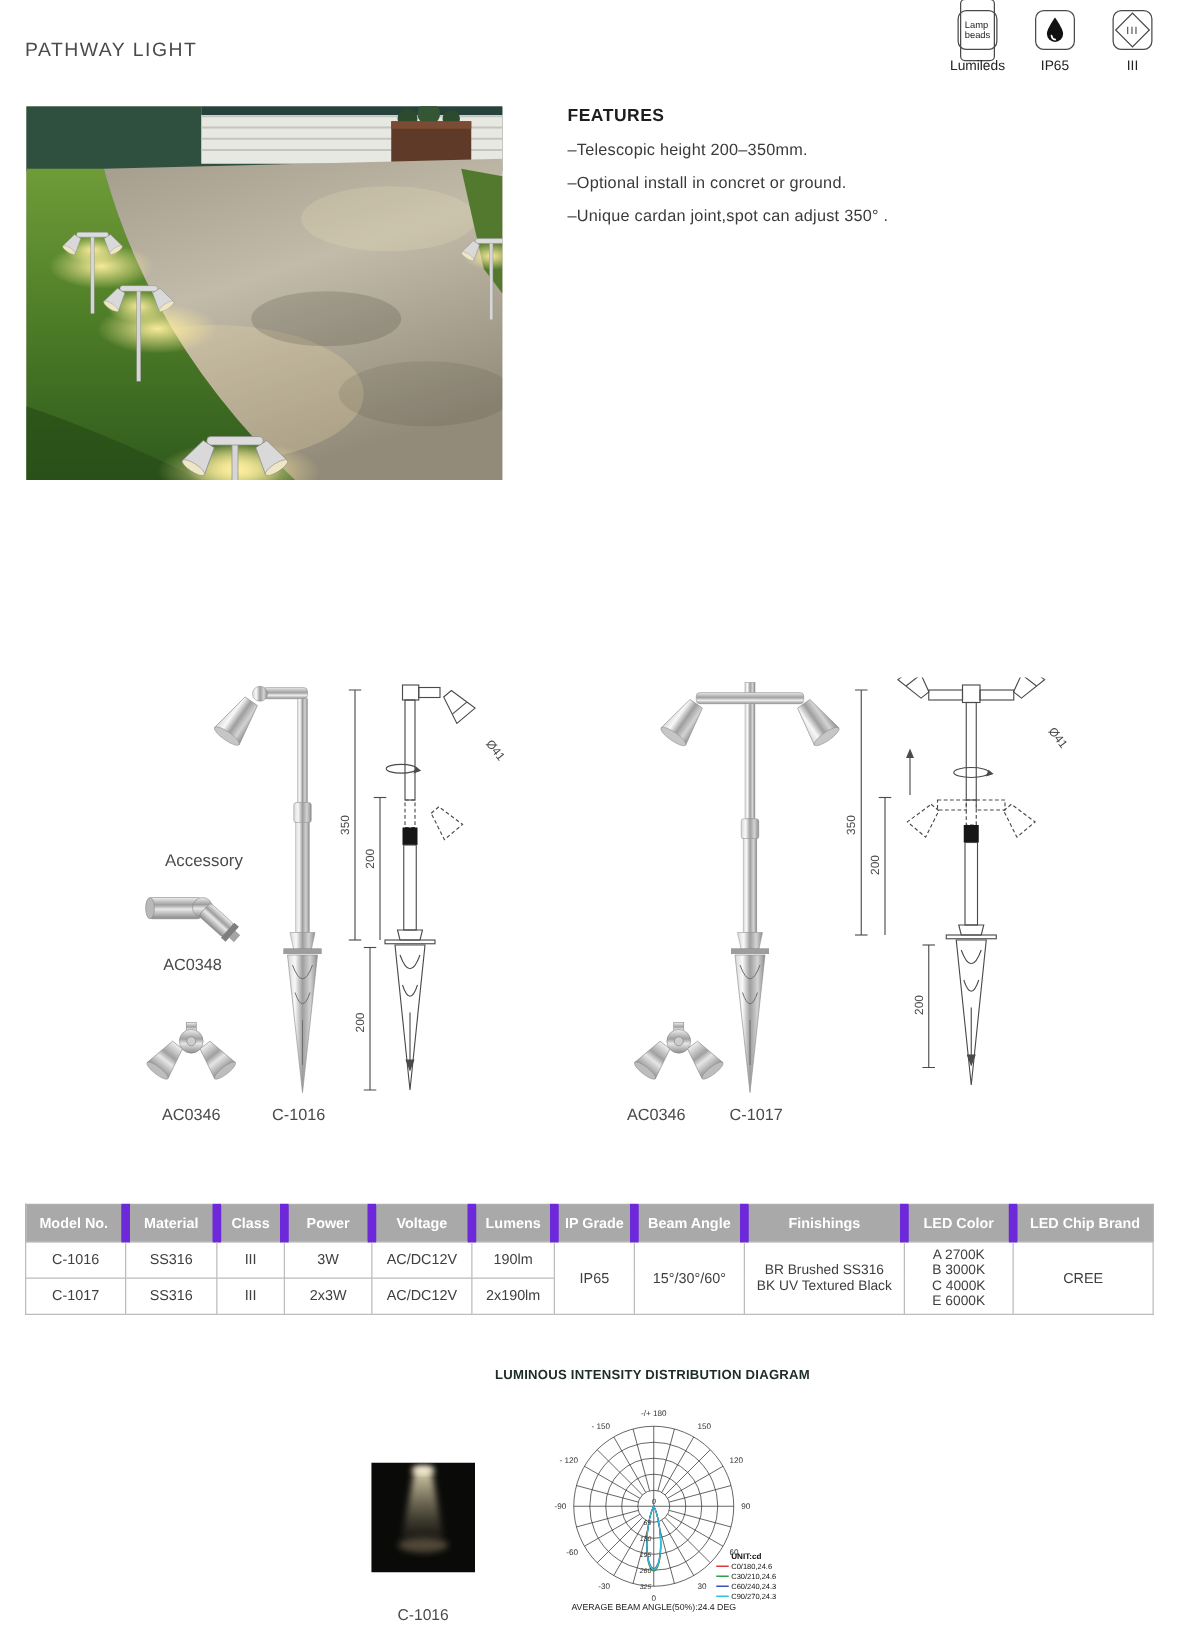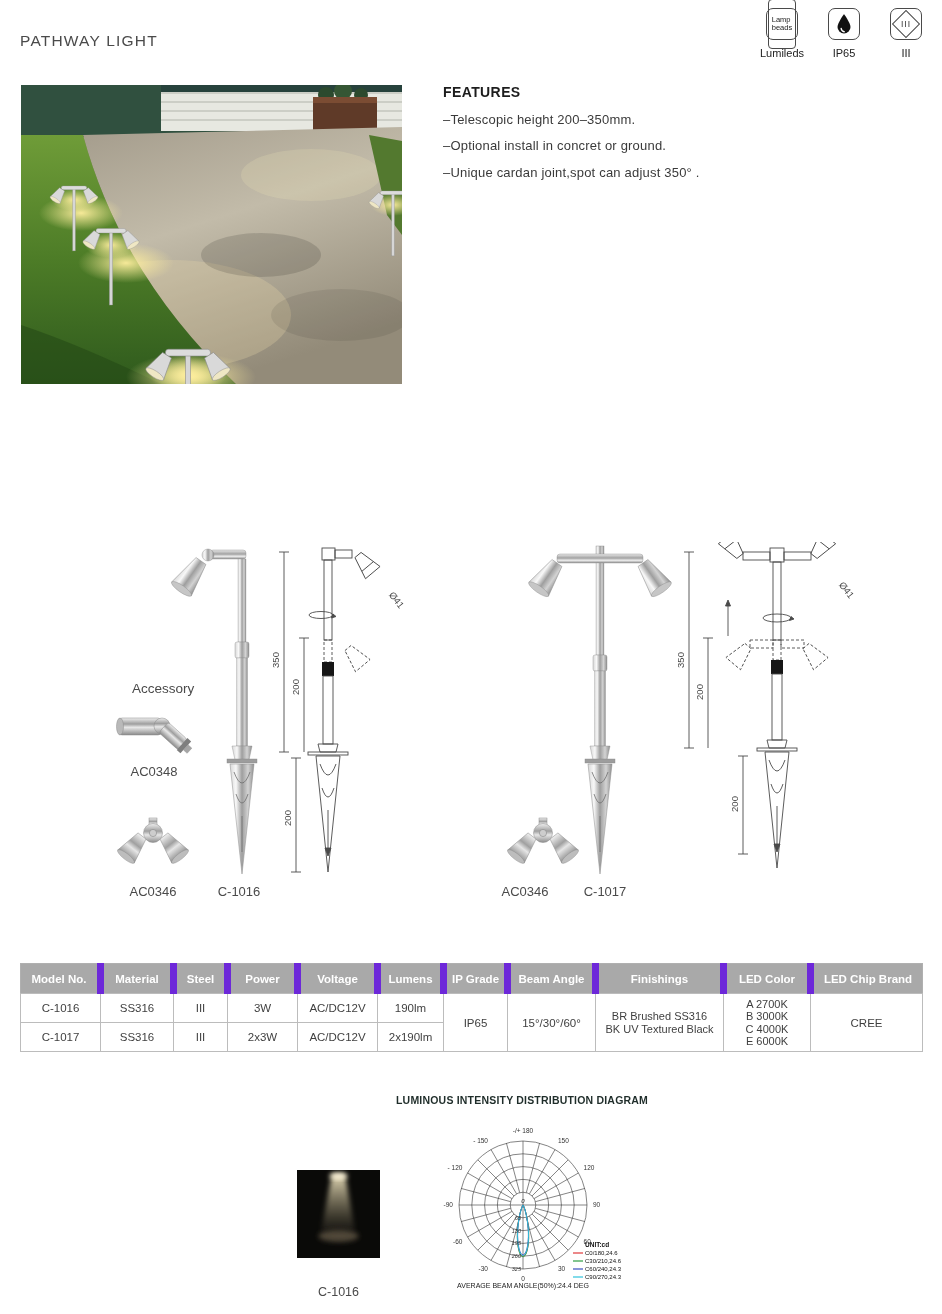--- a/index.html
+++ b/index.html
@@ -12,21 +12,21 @@
   .badge-box{width:32px;height:32px;border:1.6px solid #4a4a4a;border-radius:7px;
              display:flex;align-items:center;justify-content:center;box-sizing:border-box;background:#fff}
   .lamp-inner{border:1.1px solid #4a4a4a;border-radius:4px;font-size:7.5px;line-height:8px;
               padding:16px 3px;text-align:left;color:#222}
   .lamp-inner span{display:block}
   .diamond-box{position:relative;overflow:hidden}
   .diamond{position:absolute;left:4.5px;top:4.5px;width:20px;height:20px;border:1.1px solid #4a4a4a;
            transform:rotate(45deg);box-sizing:border-box}
   .diamond-text{position:relative;font-size:8.5px;color:#333;letter-spacing:1px}
   .badge-label{margin-top:7px;font-size:11px;color:#222}
-  .features{left:443px;top:84px;width:480px}
+  .features{left:454px;top:84px;width:480px}
   .features-title{font-size:14px;font-weight:bold;color:#1d1d1d;letter-spacing:.4px}
   .feat{font-size:13px;color:#3a3a3a;margin-top:11.5px;letter-spacing:.2px}
   .dr-label{font-size:13px;color:#4a4a4a;text-align:center}
   .acc-title{font-size:13.5px;color:#4a4a4a}
   table.spec{position:absolute;left:20px;top:963px;width:902px;border-collapse:collapse;
              table-layout:fixed;font-size:11.5px;color:#3f3f3f;border:1px solid #b0b0b0}
   table.spec th{background:#a9a9a9;color:#fff;font-weight:bold;height:29px;
                 border-left:7px solid #6d28d9;font-size:11.5px;padding:0}
   table.spec th:first-child{border-left:none}
   table.spec td{border:1px solid #bcbcbc;text-align:center;height:28px;background:#fff;padding:0 2px}
@@ -405,21 +405,21 @@
         <col style="width:64px">
         <col style="width:88px">
       <col style="width:128px">
         <col style="width:87px">
         <col style="width:112px">
     </colgroup>
     <thead>
       <tr>
         <th>Model No.</th>
         <th>Material</th>
-        <th>Steel</th>
+        <th>Class</th>
         <th>Power</th>
         <th>Voltage</th>
         <th>Lumens</th>
         <th>IP Grade</th>
         <th>Beam Angle</th>
         <th>Finishings</th>
         <th>LED Color</th>
         <th>LED Chip Brand</th>
       </tr>
     </thead>

